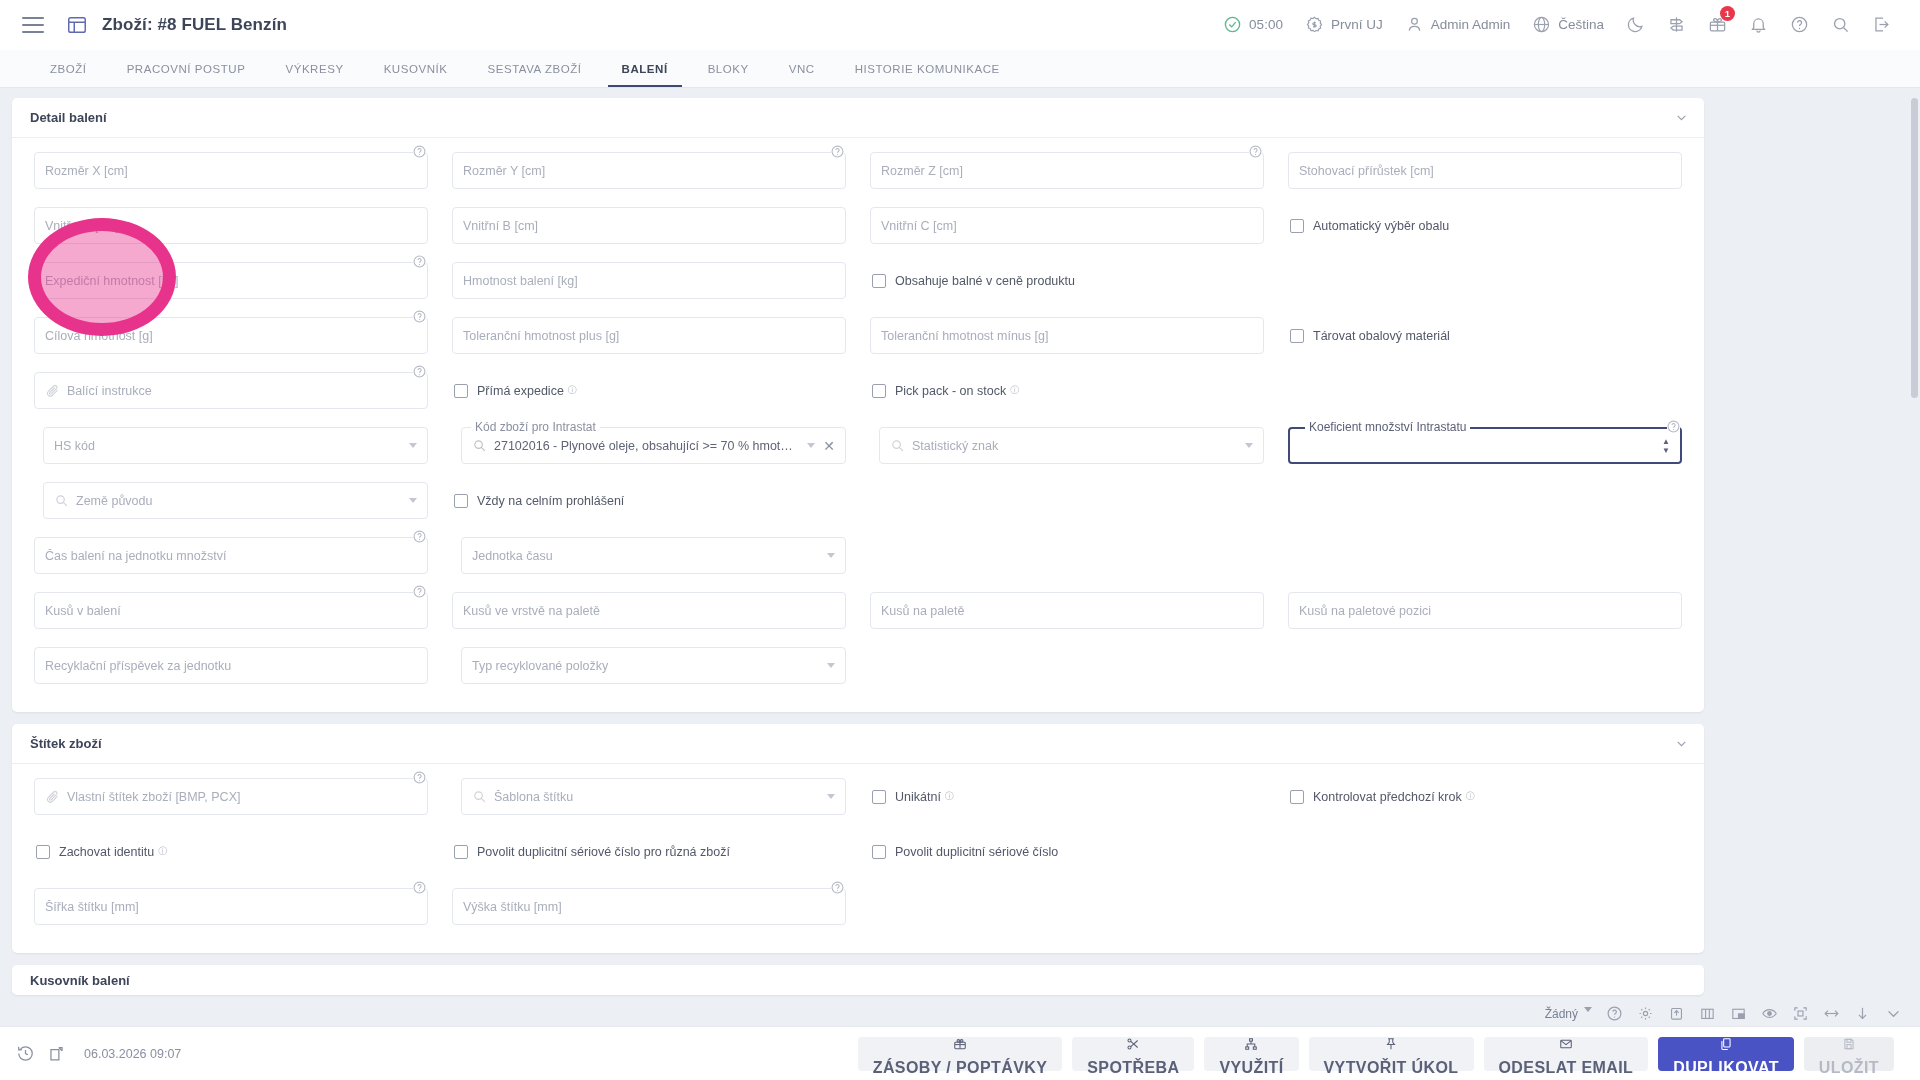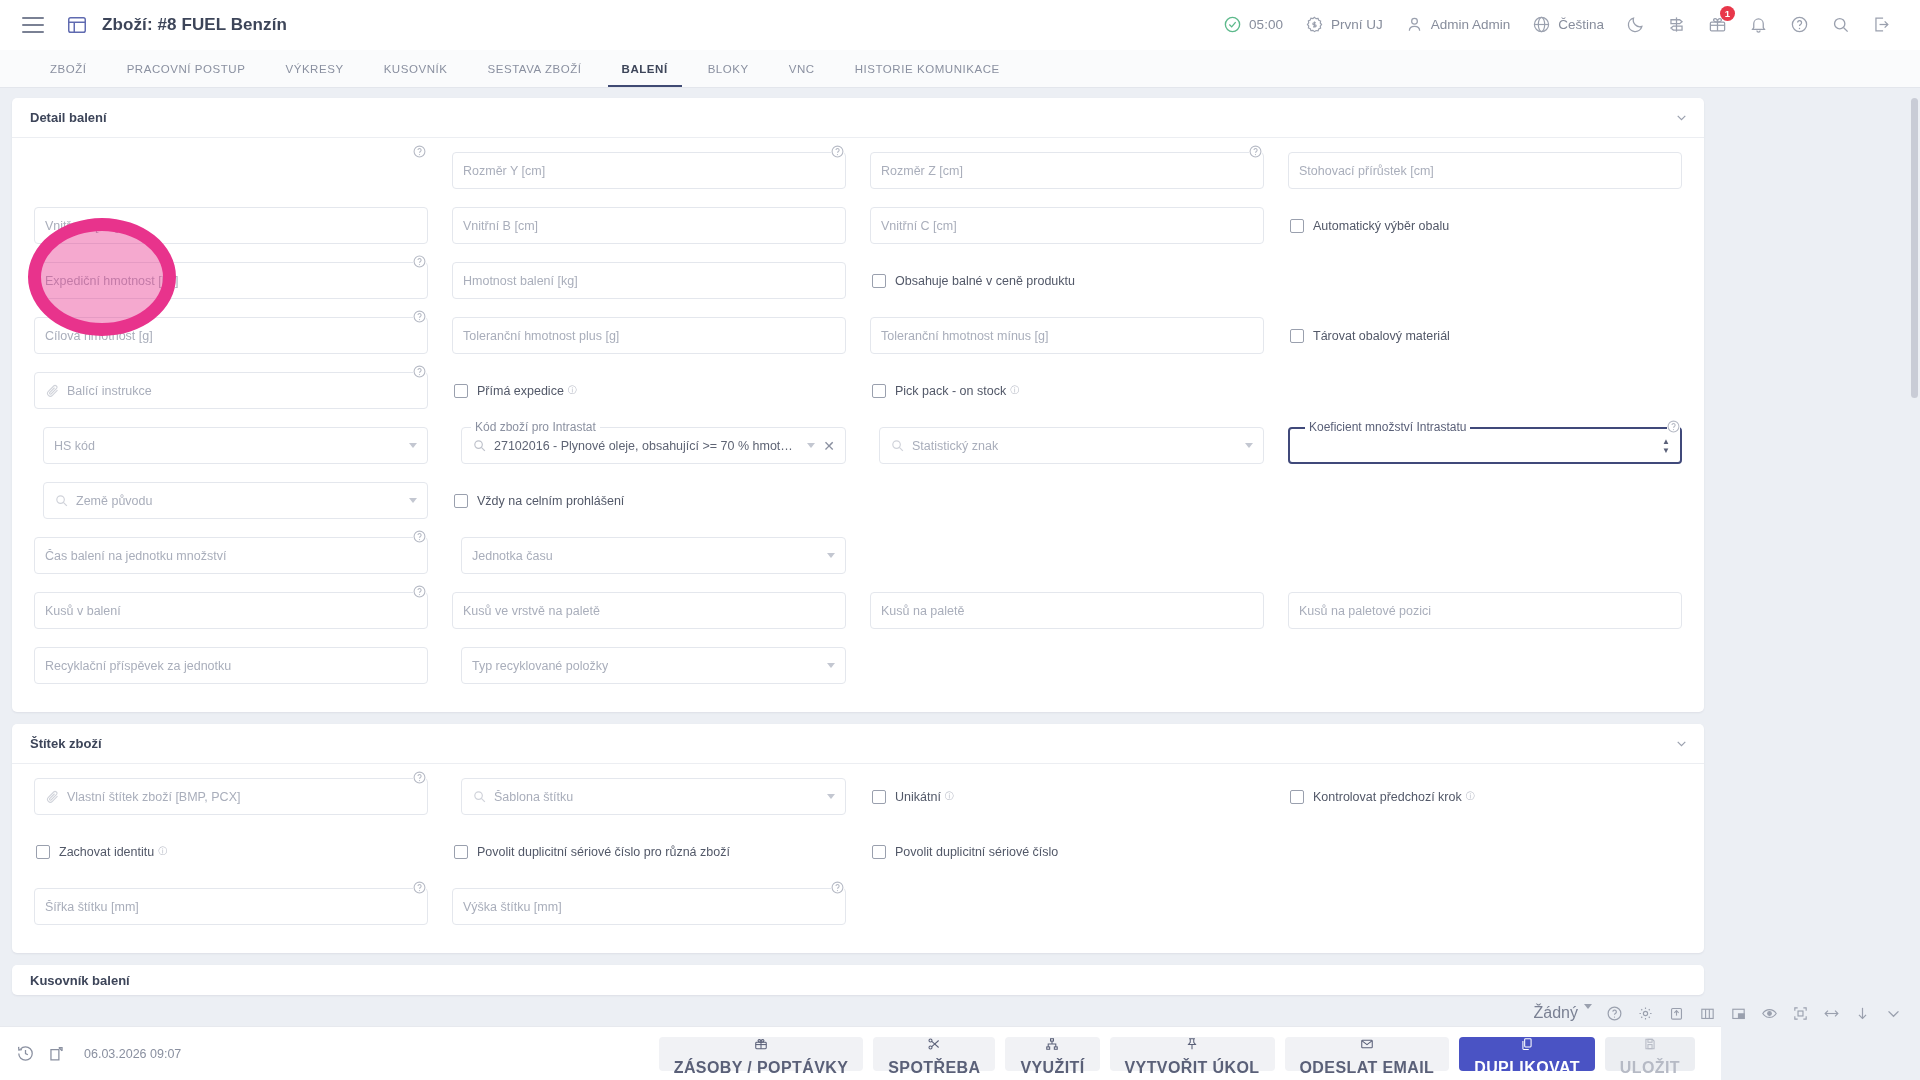--- a/index.html
+++ b/index.html
@@ -102,21 +102,21 @@
   .chk-wrap{ display:flex; align-items:center; height:37px; padding-left:2px;}
   .chk{
     width:14px; height:14px; border:1.5px solid #9aa0ae; border-radius:2px;
     background:#fff; flex:0 0 auto; cursor:pointer;
   }
   .chk-lbl{ margin-left:9px; font-size:12.5px; color:#525868; white-space:nowrap;}
   .sup{ font-size:9px; color:#b6bac5; margin-left:4px; vertical-align:super;}
 
   
   .footer{
-    position:absolute; bottom:0; left:0; width:1721px; height:54px;
+    position:absolute; bottom:0; left:0; width:1920px; height:54px;
     background:#fff; border-top:1px solid #e7e9ee;
     display:flex; align-items:center; padding:0 16px; z-index:25;
   }
   .foot-left{ display:flex; align-items:center; gap:12px;}
   .foot-icon{ width:19px; height:19px; color:#8a90a0; cursor:pointer;}
   .foot-date{ font-size:12.5px; color:#8a90a0; margin-left:6px;}
   .foot-btns{ margin-left:auto; display:flex; align-items:center; gap:10px; padding-right:10px;}
   .btn{
     height:34px; border-radius:4px; display:flex; align-items:center; gap:8px;
     padding:0 15px; font-size:16px; letter-spacing:.4px; font-weight:600;
@@ -126,21 +126,21 @@
   }
   .btn svg{ width:14px; height:14px; flex:0 0 auto;}
   .btn.primary{ background:#4a53c4; color:#fff;}
   .btn.disabled{ background:#eceef2; color:#b6bac5; cursor:default;}
 
   
   .mini-toolbar{
     position:absolute; right:18px; bottom:58px; display:flex; align-items:center;
     gap:14px; z-index:24;
   }
-  .mini-sel{ display:flex; align-items:flex-start; gap:6px; font-size:16px; color:#7a8093; cursor:pointer;}
+  .mini-sel{ display:flex; align-items:flex-start; gap:6px; font-size:12px; color:#7a8093; cursor:pointer;}
   .mini-ic{ width:17px; height:17px; color:#8a90a0; cursor:pointer;}
 
   
   .vscroll{
     position:absolute; right:2px; top:90px; width:7px; height:885px;
     background:transparent; z-index:18;
   }
   .vthumb{ position:absolute; top:8px; left:0; width:7px; height:300px; background:#c9ccd6; border-radius:4px;}
 
   
@@ -276,20 +276,23 @@
       </div>
       <div class="card-body">
 
         <div class="row">
           <div class="cell">
             <svg class="help" viewBox="0 0 24 24" fill="none" stroke="#b6bac5" stroke-width="2">
                 <circle cx="12" cy="12" r="10"></circle>
                 <path d="M9.2 9.3a2.9 2.9 0 114.6 2.5c-1 .7-1.8 1.2-1.8 2.5"></path>
                 <circle cx="12" cy="17.6" r="1.1" fill="#b6bac5" stroke="none"></circle>
               </svg>
+            <div class="field">
+                <span class="ph">Rozměr X [cm]</span>
+              </div>
           </div>
           <div class="cell">
             <svg class="help" viewBox="0 0 24 24" fill="none" stroke="#b6bac5" stroke-width="2">
                 <circle cx="12" cy="12" r="10"></circle>
                 <path d="M9.2 9.3a2.9 2.9 0 114.6 2.5c-1 .7-1.8 1.2-1.8 2.5"></path>
                 <circle cx="12" cy="17.6" r="1.1" fill="#b6bac5" stroke="none"></circle>
               </svg>
             <div class="field">
                 <span class="ph">Rozměr Y [cm]</span>
               </div>

